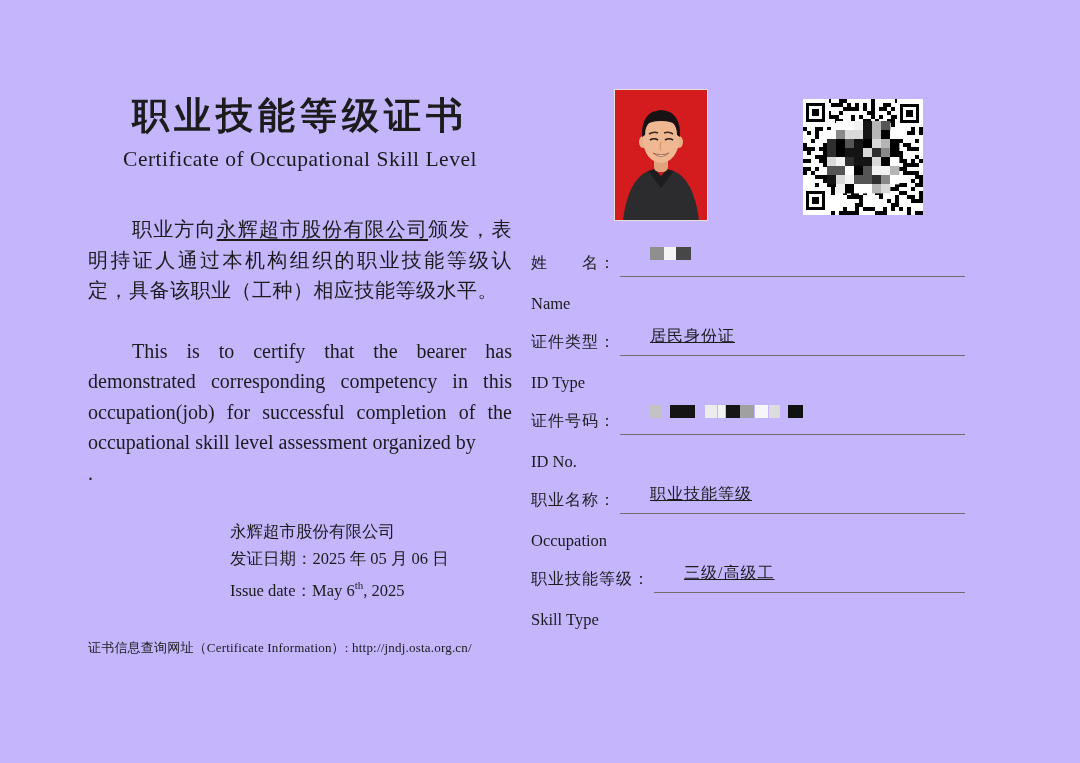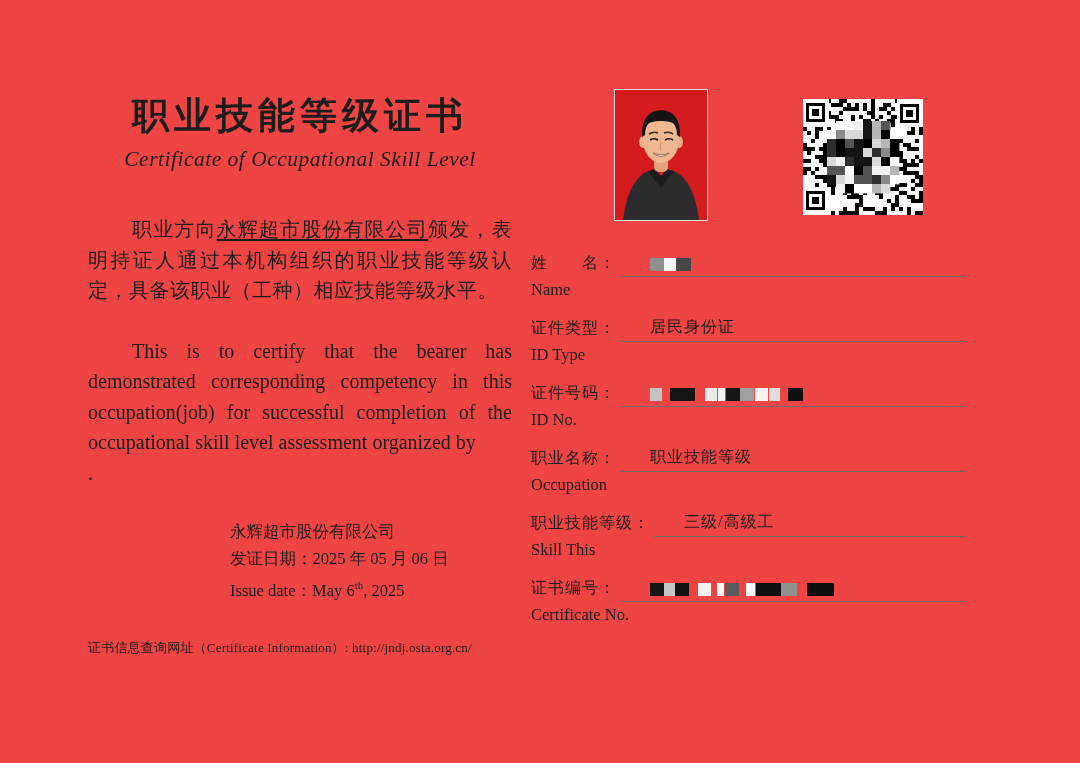--- a/index.html
+++ b/index.html
@@ -1,51 +1,51 @@
 <!DOCTYPE html>
 <html><head>
 <meta charset="utf-8">
 <style>
   html,body{margin:0;padding:0;}
   body{
     width:1080px;height:763px;background:#ffffff;
     font-family:"Liberation Serif","DejaVu Serif",serif;
     color:#1c1c1c;
   }
-  .page{position:relative;width:1080px;height:763px;background:#ef4444;overflow:hidden;}
+  .page{position:relative;width:1080px;height:763px;background:#c4b5fd;overflow:hidden;}
 
   
   .left-col{position:absolute;left:88px;top:94px;width:424px;}
   .cert-title{text-align:center;font-size:37px;font-weight:600;letter-spacing:5px;line-height:44px;}
-  .cert-subtitle{text-align:center;font-size:21.5px;letter-spacing:.5px;margin-top:9px;font-style:italic;}
+  .cert-subtitle{text-align:center;font-size:21.5px;letter-spacing:.5px;margin-top:9px;}
   .para{font-size:20px;line-height:30.5px;text-align:justify;}
   .para-zh{margin-top:42px;text-indent:2.2em;letter-spacing:.5px;}
   .para-en{margin-top:30px;text-indent:2.2em;}
   .para-period{font-size:20px;line-height:30.5px;}
   .u-company{text-decoration:underline;text-underline-offset:3px;}
   .issuer-block{margin-top:30px;margin-left:142px;font-size:16.5px;line-height:27px;}
   .issuer-block sup{font-size:11px;margin-top:44px;}
   .query-block{margin-top:33px;font-size:13px;line-height:21.5px;letter-spacing:.2px;}
 
   
   .right-col{position:absolute;left:531px;top:90px;width:434px;}
   .media-row{display:flex;align-items:flex-start;}
   .photo-frame{margin-left:84px;width:92px;height:130px;box-shadow:0 0 0 1px #e7e0da;}
   .photo-frame svg{display:block;}
   .qr-frame{margin-left:96px;margin-top:9px;width:120px;height:116px;}
   .fields{margin-top:27px;}
   .field{margin-bottom:12px;}
   .frow{display:flex;align-items:flex-end;}
   .zlabel{font-size:16px;letter-spacing:1px;padding-bottom:3px;white-space:pre;}
   .uline{flex:1;margin-left:4px;border-bottom:1.4px solid #6e6e6e;min-height:26px;
-         display:flex;align-items:flex-end;padding:0 0 3px 30px;}
+         display:flex;align-items:flex-start;padding:0 0 3px 30px;text-decoration:underline;}
   .fvalue{font-size:16px;letter-spacing:1px;}
   .blocks{display:flex;align-items:flex-end;margin-bottom:2px;}
   .block{height:13px;display:inline-block;}
-  .elabel{font-size:16.5px;margin-top:2px;line-height:21px;}
+  .elabel{font-size:16.5px;margin-top:16px;line-height:21px;}
 </style>
 </head>
 <body>
 
 <div class="page">
 
   <div class="left-col">
     <div class="cert-title">职业技能等级证书</div>
     <div class="cert-subtitle">Certificate of Occupational Skill Level</div>
 
@@ -579,40 +579,19 @@
 
 
       <div class="field">
         <div class="frow">
           <span class="zlabel">职业技能等级：</span>
           <span class="uline">
             <span class="blocks"></span>
             <span class="fvalue">三级/高级工</span>
           </span>
         </div>
-        <div class="elabel">Skill This</div>
-      </div>
-
-      <div class="field">
-        <div class="frow">
-          <span class="zlabel">证书编号：</span>
-          <span class="uline">
-            <span class="blocks">
-                <span class="block" style="width: 14px; background: rgb(22, 22, 22); margin-left: 0px;"></span>
-                <span class="block" style="width: 11px; background: rgb(198, 198, 198); margin-left: 0px;"></span>
-                <span class="block" style="width: 14px; background: rgb(19, 19, 19); margin-left: 0px;"></span>
-                <span class="block" style="width: 13px; background: rgb(241, 241, 241); margin-left: 9px;"></span>
-                <span class="block" style="width: 7px; background: rgb(250, 250, 250); margin-left: 6px;"></span>
-                <span class="block" style="width: 14px; background: rgb(92, 92, 92); margin-left: 1px;"></span>
-                <span class="block" style="width: 9px; background: rgb(246, 246, 246); margin-left: 7px;"></span>
-                <span class="block" style="width: 25px; background: rgb(16, 16, 16); margin-left: 1px;"></span>
-                <span class="block" style="width: 16px; background: rgb(145, 145, 145); margin-left: 0px;"></span>
-                <span class="block" style="width: 27px; background: rgb(14, 14, 14); margin-left: 10px;"></span>
-              </span>
-            <span class="fvalue"></span>
-          </span>
-        </div>
-        <div class="elabel">Certificate No.</div>
-      </div>
+        <div class="elabel">Skill Type</div>
+      </div>
+
 
     </div>
   </div>
 </div>
 
 </body></html>

